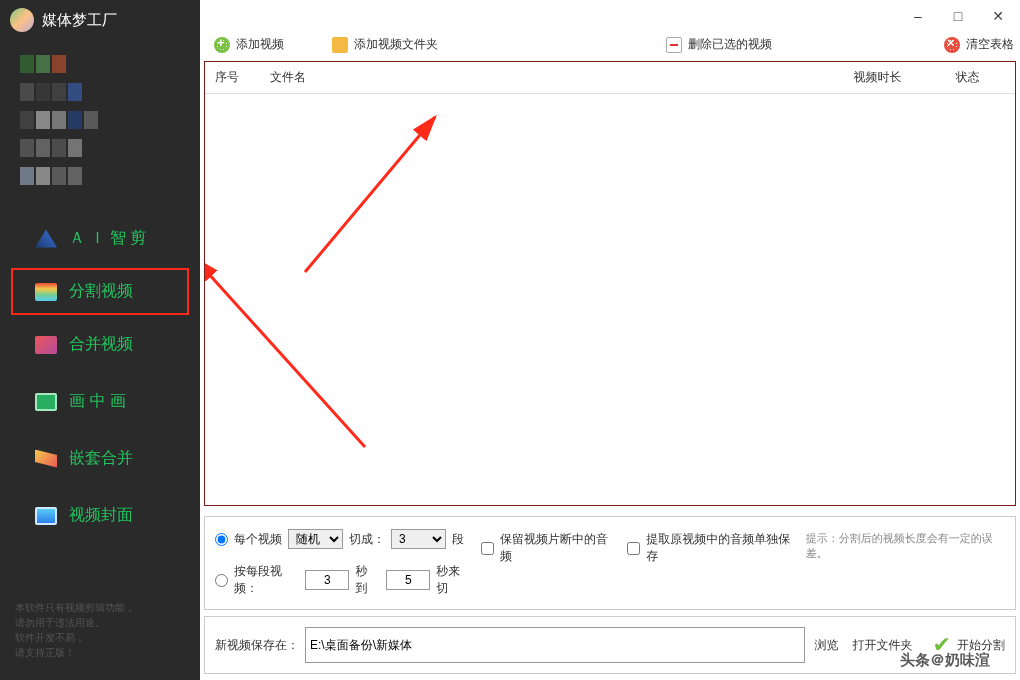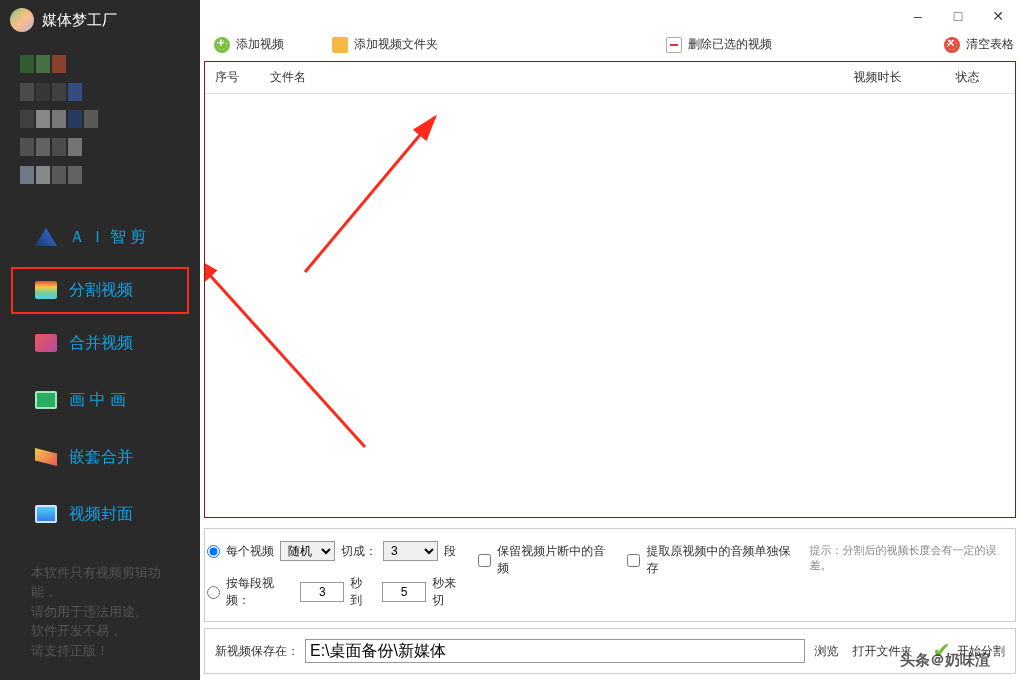--- a/index.html
+++ b/index.html
@@ -6,30 +6,30 @@
     body { font-family: "Microsoft YaHei", Arial, sans-serif; font-size: 12px; background: #fff; color: #333; width: 1020px; height: 680px; overflow: hidden; }
     .container { display: flex; width: 100%; height: 100%; }
     .sidebar { width: 200px; background: #2a2a2a; color: #ccc; display: flex; flex-direction: column; }
     .app-header { display: flex; align-items: center; padding: 8px 10px; gap: 8px; }
     .app-logo { width: 24px; height: 24px; border-radius: 50%; background: linear-gradient(135deg, #7fc97f, #fdc086, #beaed4); }
     .app-title { font-size: 15px; color: #fff; font-weight: normal; }
     .pixelated { height: 160px; display: flex; flex-direction: column; justify-content: space-around; padding: 10px 20px; }
     .pixelated .row { display: flex; gap: 2px; }
     .pixelated .px { width: 14px; height: 18px; opacity: 0.5; }
     .nav-items { display: flex; flex-direction: column; margin-top: 10px; }
-    .nav-item { display: flex; align-items: center; gap: 12px; padding: 18px 35px; font-size: 16px; color: #0ea5e9; cursor: pointer; }
+    .nav-item { display: flex; align-items: center; gap: 12px; padding: 18px 35px; font-size: 16px; color: #22c55e; cursor: pointer; }
     .nav-item.active { outline: 2px solid #ff2a1a; outline-offset: -3px; margin: 0 10px; padding: 14px 25px; }
     .nav-icon { width: 22px; height: 18px; display: inline-block; }
     .nav-icon.ai { background: linear-gradient(45deg,#1b3b6f,#3b6fd9); clip-path: polygon(50% 0,100% 100%,0 100%); }
     .nav-icon.split { background: linear-gradient(#e94b35,#f2c94c,#6fcf97,#56ccf2); border-radius: 2px; }
     .nav-icon.merge { background: linear-gradient(135deg,#eb5757,#b54b9f); border-radius: 2px; }
     .nav-icon.pip { background: #27ae60; border: 2px solid #a5e8c0; border-radius: 2px; }
     .nav-icon.nest { background: linear-gradient(135deg,#f2c94c,#eb5757); clip-path: polygon(0 0,100% 30%,100% 100%,0 70%); }
     .nav-icon.cover { background: linear-gradient(#56ccf2,#2f80ed); border: 2px solid #d0e8ff; border-radius: 2px; }
-    .footer-text { padding: 20px 31px; font-size: 13px; line-height: 1.5; color: #555; margin-top: auto; }
+    .footer-text { padding: 20px 15px; font-size: 10px; line-height: 1.5; color: #555; margin-top: auto; }
     .main { flex: 1; display: flex; flex-direction: column; background: #fff; }
     .win-controls { display: flex; justify-content: flex-end; gap: 28px; padding: 8px 16px; color: #444; font-size: 14px; }
     .win-controls span { cursor: pointer; width: 12px; text-align: center; }
     .toolbar { display: flex; align-items: center; gap: 40px; padding: 4px 6px 8px 6px; }
     .tb-btn { display: flex; align-items: center; gap: 6px; color: #333; cursor: pointer; margin-left: 8px; }
     .tb-icon { width: 16px; height: 16px; display: inline-block; border-radius: 50%; }
     .tb-icon.add { background: radial-gradient(circle at center,#7ac142 40%,#fff 42%,#7ac142 44%); position: relative; }
     .tb-icon.add::after { content: "+"; position: absolute; color: #fff; font-weight: bold; left: 3px; top: -2px; font-size: 13px; }
     .tb-icon.folder { background: #f4b942; border-radius: 2px; }
     .tb-icon.delete { background: #fff; border: 1px solid #aaa; border-radius: 2px; position: relative; }
@@ -40,31 +40,31 @@
     .spacer-big { flex: 1; display: flex; justify-content: flex-end; }
     .table-wrap { border: 1px solid #7f1d1d; margin: 0 4px; flex: 1; position: relative; overflow: hidden; }
     .table-head { display: flex; background: #fff; border-bottom: 1px solid #e0e0e0; height: 32px; align-items: center; }
     .th { padding: 0 10px; text-align: center; font-size: 12px; }
     .th.seq { width: 55px; text-align: left; }
     .th.name { flex: 1; text-align: left; }
     .th.dur { width: 85px; }
     .th.stat { width: 95px; }
     .arrow { position: absolute; pointer-events: none; }
     .arrow svg { overflow: visible; }
-    .panel-controls { border: 1px solid #ccc; margin: 10px 4px 0 4px; padding: 12px 2px; display: flex; gap: 12px; align-items: flex-start; }
+    .panel-controls { border: 1px solid #ccc; margin: 10px 4px 0 4px; padding: 12px 10px; display: flex; gap: 12px; align-items: flex-start; }
     .col1 { display: flex; flex-direction: column; gap: 14px; }
     .radio-row { display: flex; align-items: center; gap: 6px; }
     .radio-row input[type="text"], .radio-row select { border: 1px solid #999; padding: 1px 3px; height: 20px; font-size: 12px; }
     .radio-row select { width: 55px; }
     .radio-row input.num { width: 44px; text-align: center; }
     .col2 { display: flex; gap: 14px; padding-top: 2px; }
     .chk-row { display: flex; align-items: center; gap: 6px; }
     .hint { color: #888; font-size: 11px; padding-top: 2px; }
     .save-panel { border: 1px solid #ccc; margin: 6px 4px 6px 4px; padding: 10px 10px; display: flex; align-items: center; gap: 6px; }
-    .save-input { flex: 1; border: 1px solid #999; height: 24px; padding: 0 4px; font-size: 16px; }
+    .save-input { flex: 1; border: 1px solid #999; height: 36px; padding: 0 4px; font-size: 12px; }
     .save-btn, .link-btn { cursor: pointer; padding: 2px 4px; }
     .start-btn { display: flex; align-items: center; gap: 6px; cursor: pointer; margin-left: 10px; }
     .start-icon { color: #6fbf3b; font-size: 22px; line-height: 1; }
     .watermark { position: absolute; right: 30px; bottom: 10px; color: rgba(0,0,0,0.65); font-size: 15px; font-weight: bold; text-align: center; }
   </style>
 </head>
 <body>
 
 <div class="container">
   <div class="sidebar">

